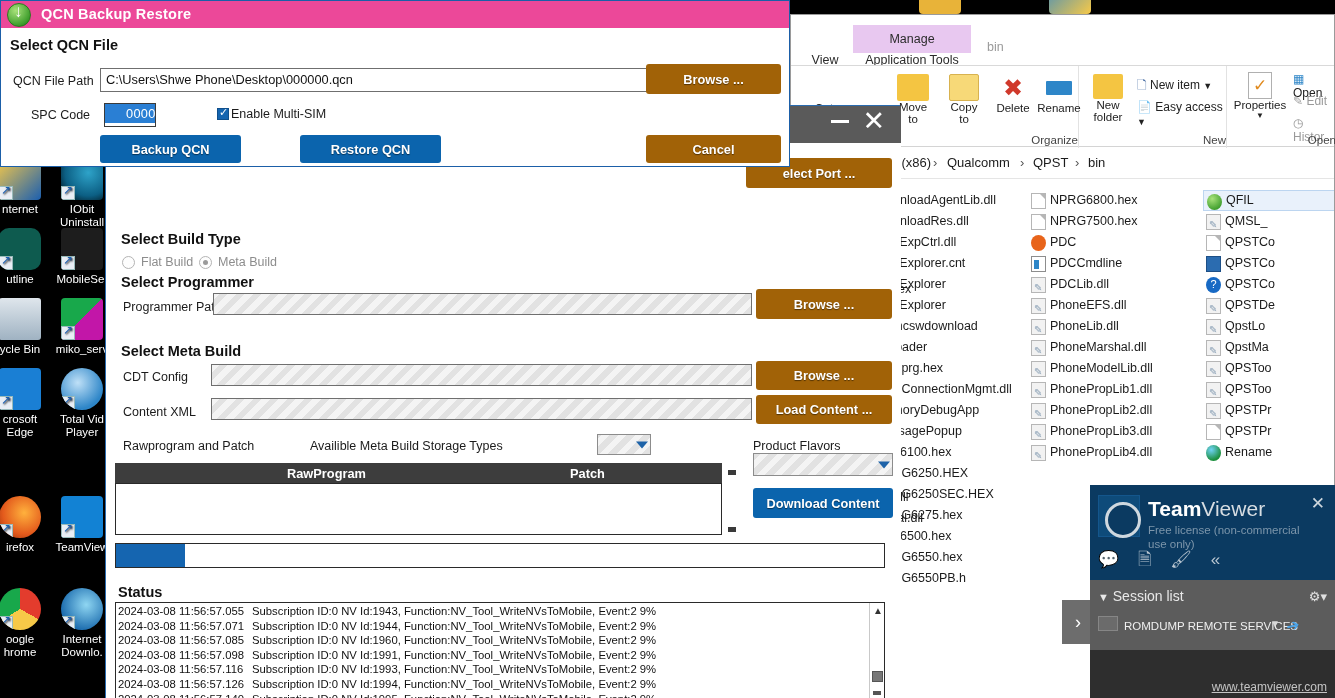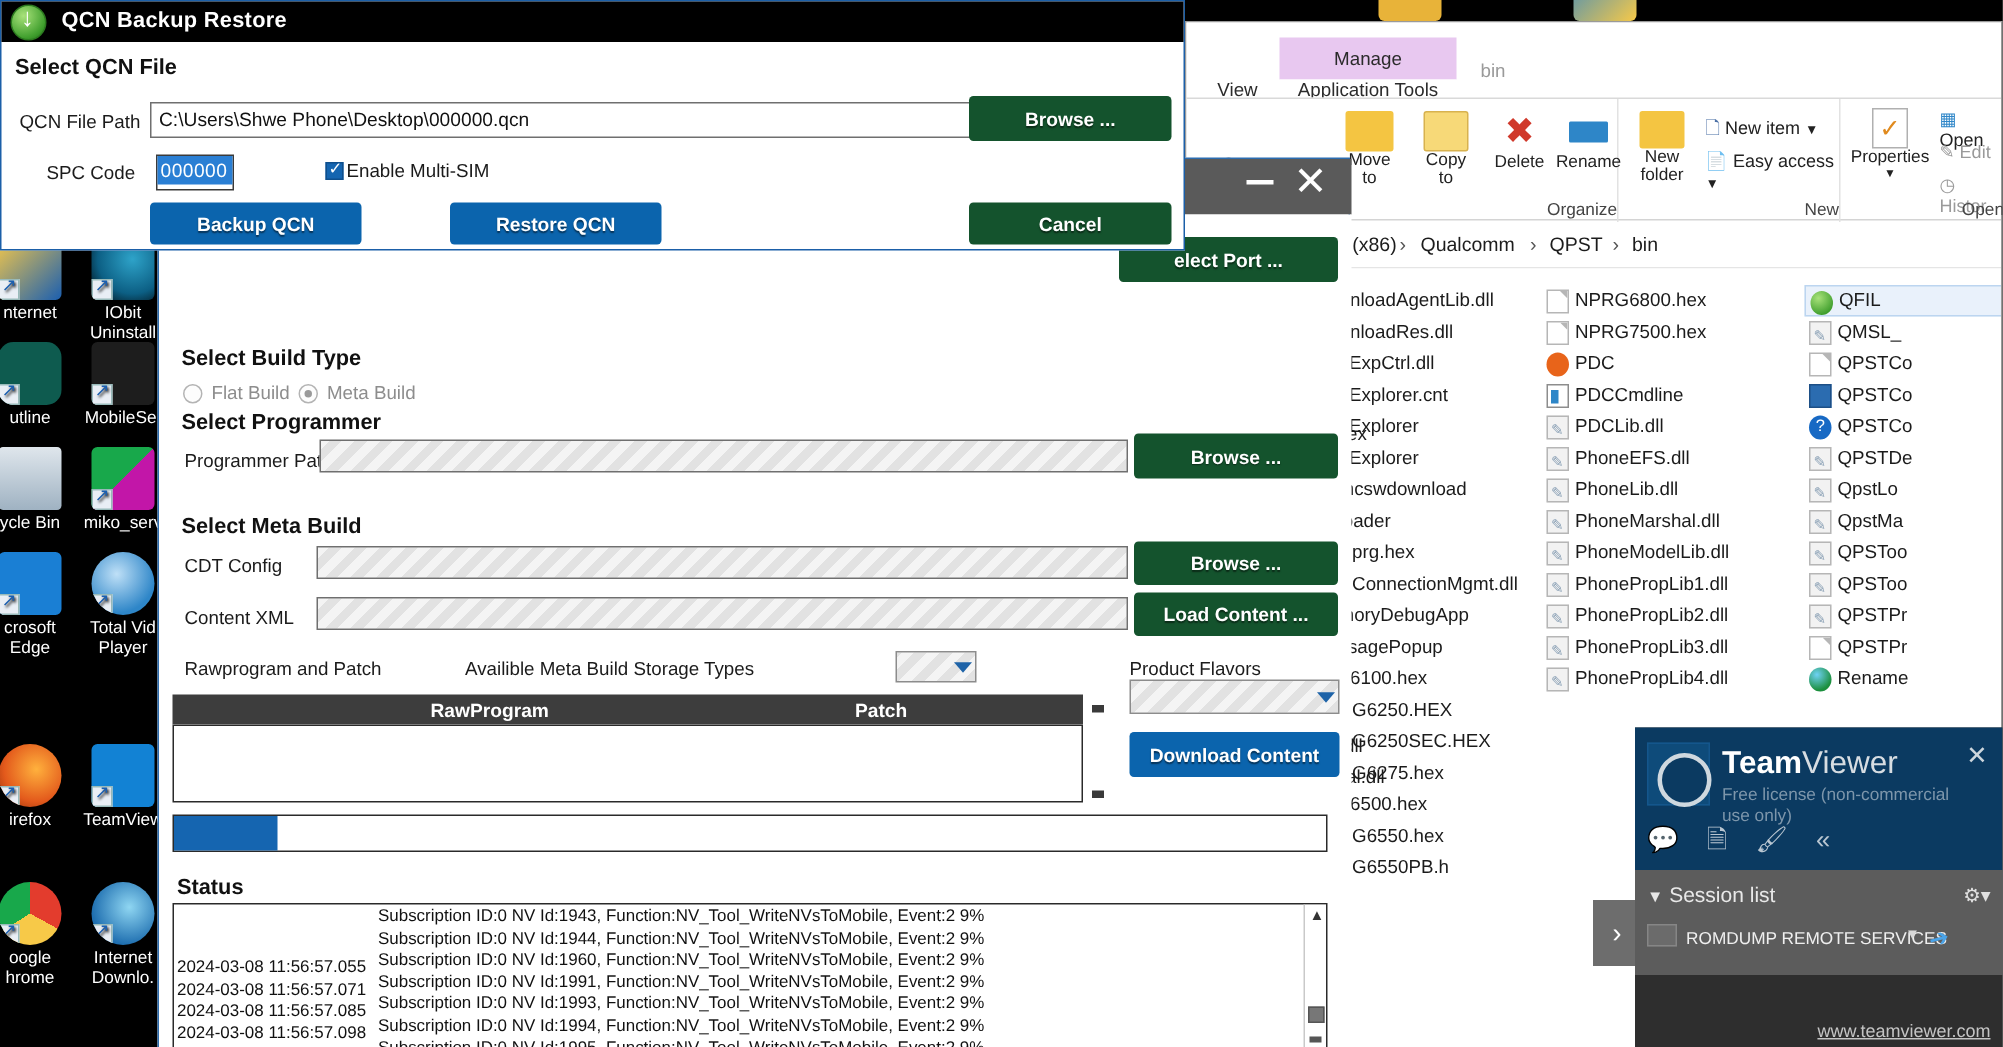--- a/index.html
+++ b/index.html
@@ -52,21 +52,21 @@
   .fico { position:absolute; left:3px; top:3px; width:15px; height:16px; }
   .doc { background:#fff; border:1px solid #b6b6b6; }
   .doc:after { content:""; position:absolute; right:0; top:0; border-width:0 5px 5px 0;
                border-style:solid; border-color:#fff #b6b6b6; }
   .dll { background:#f2f2f2; border:1px solid #b6b6b6; }
   .dll:after { content:"\270E"; position:absolute; left:2px; top:-1px; font-size:10px; color:#8aa0b5; }
 
   
   .qcn { position:absolute; left:0; top:0; width:790px; height:167px;
          background:#fff; border:1px solid #1b5fa8; }
-  .qcn-title { height:27px; background:#000000; color:#fff; position:relative; }
+  .qcn-title { height:27px; background:#ec4899; color:#fff; position:relative; }
   .qcn-title .t { position:absolute; left:40px; top:5px; font-size:14.5px; font-weight:bold;
                   letter-spacing:.2px; }
   .qcn-ico { position:absolute; left:6px; top:2px; width:24px; height:24px; border-radius:50%;
        background:radial-gradient(circle at 35% 30%, #a8e27a, #3f9e2d 70%, #1f6b14);
        border:1px solid #2c7a1f; }
   .qcn-ico:after { content:"\2193"; position:absolute; left:6px; top:-2px;
        font-size:17px; color:#fff; font-weight:bold; }
 
   .qcn h2 { position:absolute; left:9px; top:36px; font-size:14.5px; color:#111; font-weight:bold; }
   .lbl-s { position:absolute; font-size:12.5px; color:#1b1b1b; }
@@ -77,27 +77,27 @@
   .hatch-dark { background-image:repeating-linear-gradient(-45deg,
       #3a3a3a 0 6px, #4a4a4a 6px 12px); }
   .hatch-blue { background-image:repeating-linear-gradient(-45deg,
       #0b64ad 0 6px, #1277c6 6px 12px); }
   .hatch-light { background-image:repeating-linear-gradient(-45deg,
       #e2e2e2 0 6px, #f4f4f4 6px 12px); }
 
   .btn { position:absolute; border-radius:3px; color:#fff; font-size:12.8px;
          font-weight:bold; display:flex; align-items:center; justify-content:center;
          text-shadow:0 1px 1px rgba(0,0,0,.5); }
-  .btn.dark { background:#14532d; }
+  .btn.dark { background:#a16207; }
   .btn.blue { background:#0b64ad; }
 
   .spc { position:absolute; left:103px; top:102px; width:52px; height:24px;
          border:1px solid #3a3a3a; background:#fff; }
   .spc span { display:block; background:#2a7fd4; color:#fff; font-size:12.8px;
-              padding:2px 2px; letter-spacing:.3px; }
+              padding:2px 21px; letter-spacing:.3px; }
   .chk { position:absolute; left:216px; top:107px; width:12px; height:12px;
          background:#1565b0; border:1px solid #0f4f8c; }
   .chk:after { content:"\2713"; position:absolute; left:1px; top:-3px; color:#fff; font-size:11px; }
 
   
   .qfil { position:absolute; left:105px; top:105px; width:795px; height:593px;
           background:#fff; border:1px solid #2b6cb0; }
   .qfil-title { position:absolute; left:0; top:0; width:795px; height:37px; background:#5a5a5a; }
   .qfil-min { position:absolute; right:52px; top:14px; width:18px; height:3px; background:#fff; }
   .qfil-close { position:absolute; right:16px; top:2px; color:#fff; font-size:27px;
@@ -120,21 +120,21 @@
               font-size:12.8px; }
   .tbl-head span { position:absolute; top:3px; }
   .tbl-body { position:absolute; background:#fff; border:1px solid #2a2a2a; }
 
   .prog { position:absolute; border:1px solid #2a2a2a; background:#fff; }
   .prog .fill { position:absolute; left:0; top:0; height:100%; background:#1565b0; }
 
   .statusbox { position:absolute; border:1px solid #2a2a2a; background:#fff; overflow:hidden; }
   .logline { position:relative; height:14.6px; font-size:11.3px; color:#111;
              white-space:nowrap; line-height:14.6px; }
-  .logline .ts { position:absolute; left:2px;margin-top:34px; }
+  .logline .ts { position:absolute; left:2px; }
   .logline .msg { position:absolute; left:136px; }
   .sb { position:absolute; width:15px; background:#fff; }
   .sb .up { position:absolute; top:2px; left:3px; font-size:10px; color:#333; }
   .sb .thumb { position:absolute; left:2px; width:11px; height:11px; background:#777;
                border:1px solid #555; }
   .sb .dn { position:absolute; left:3px; width:8px; height:4px; background:#555; }
 
   
   .tv { position:absolute; left:1090px; top:485px; width:245px; height:213px;
         background:#2e2e2e; }

